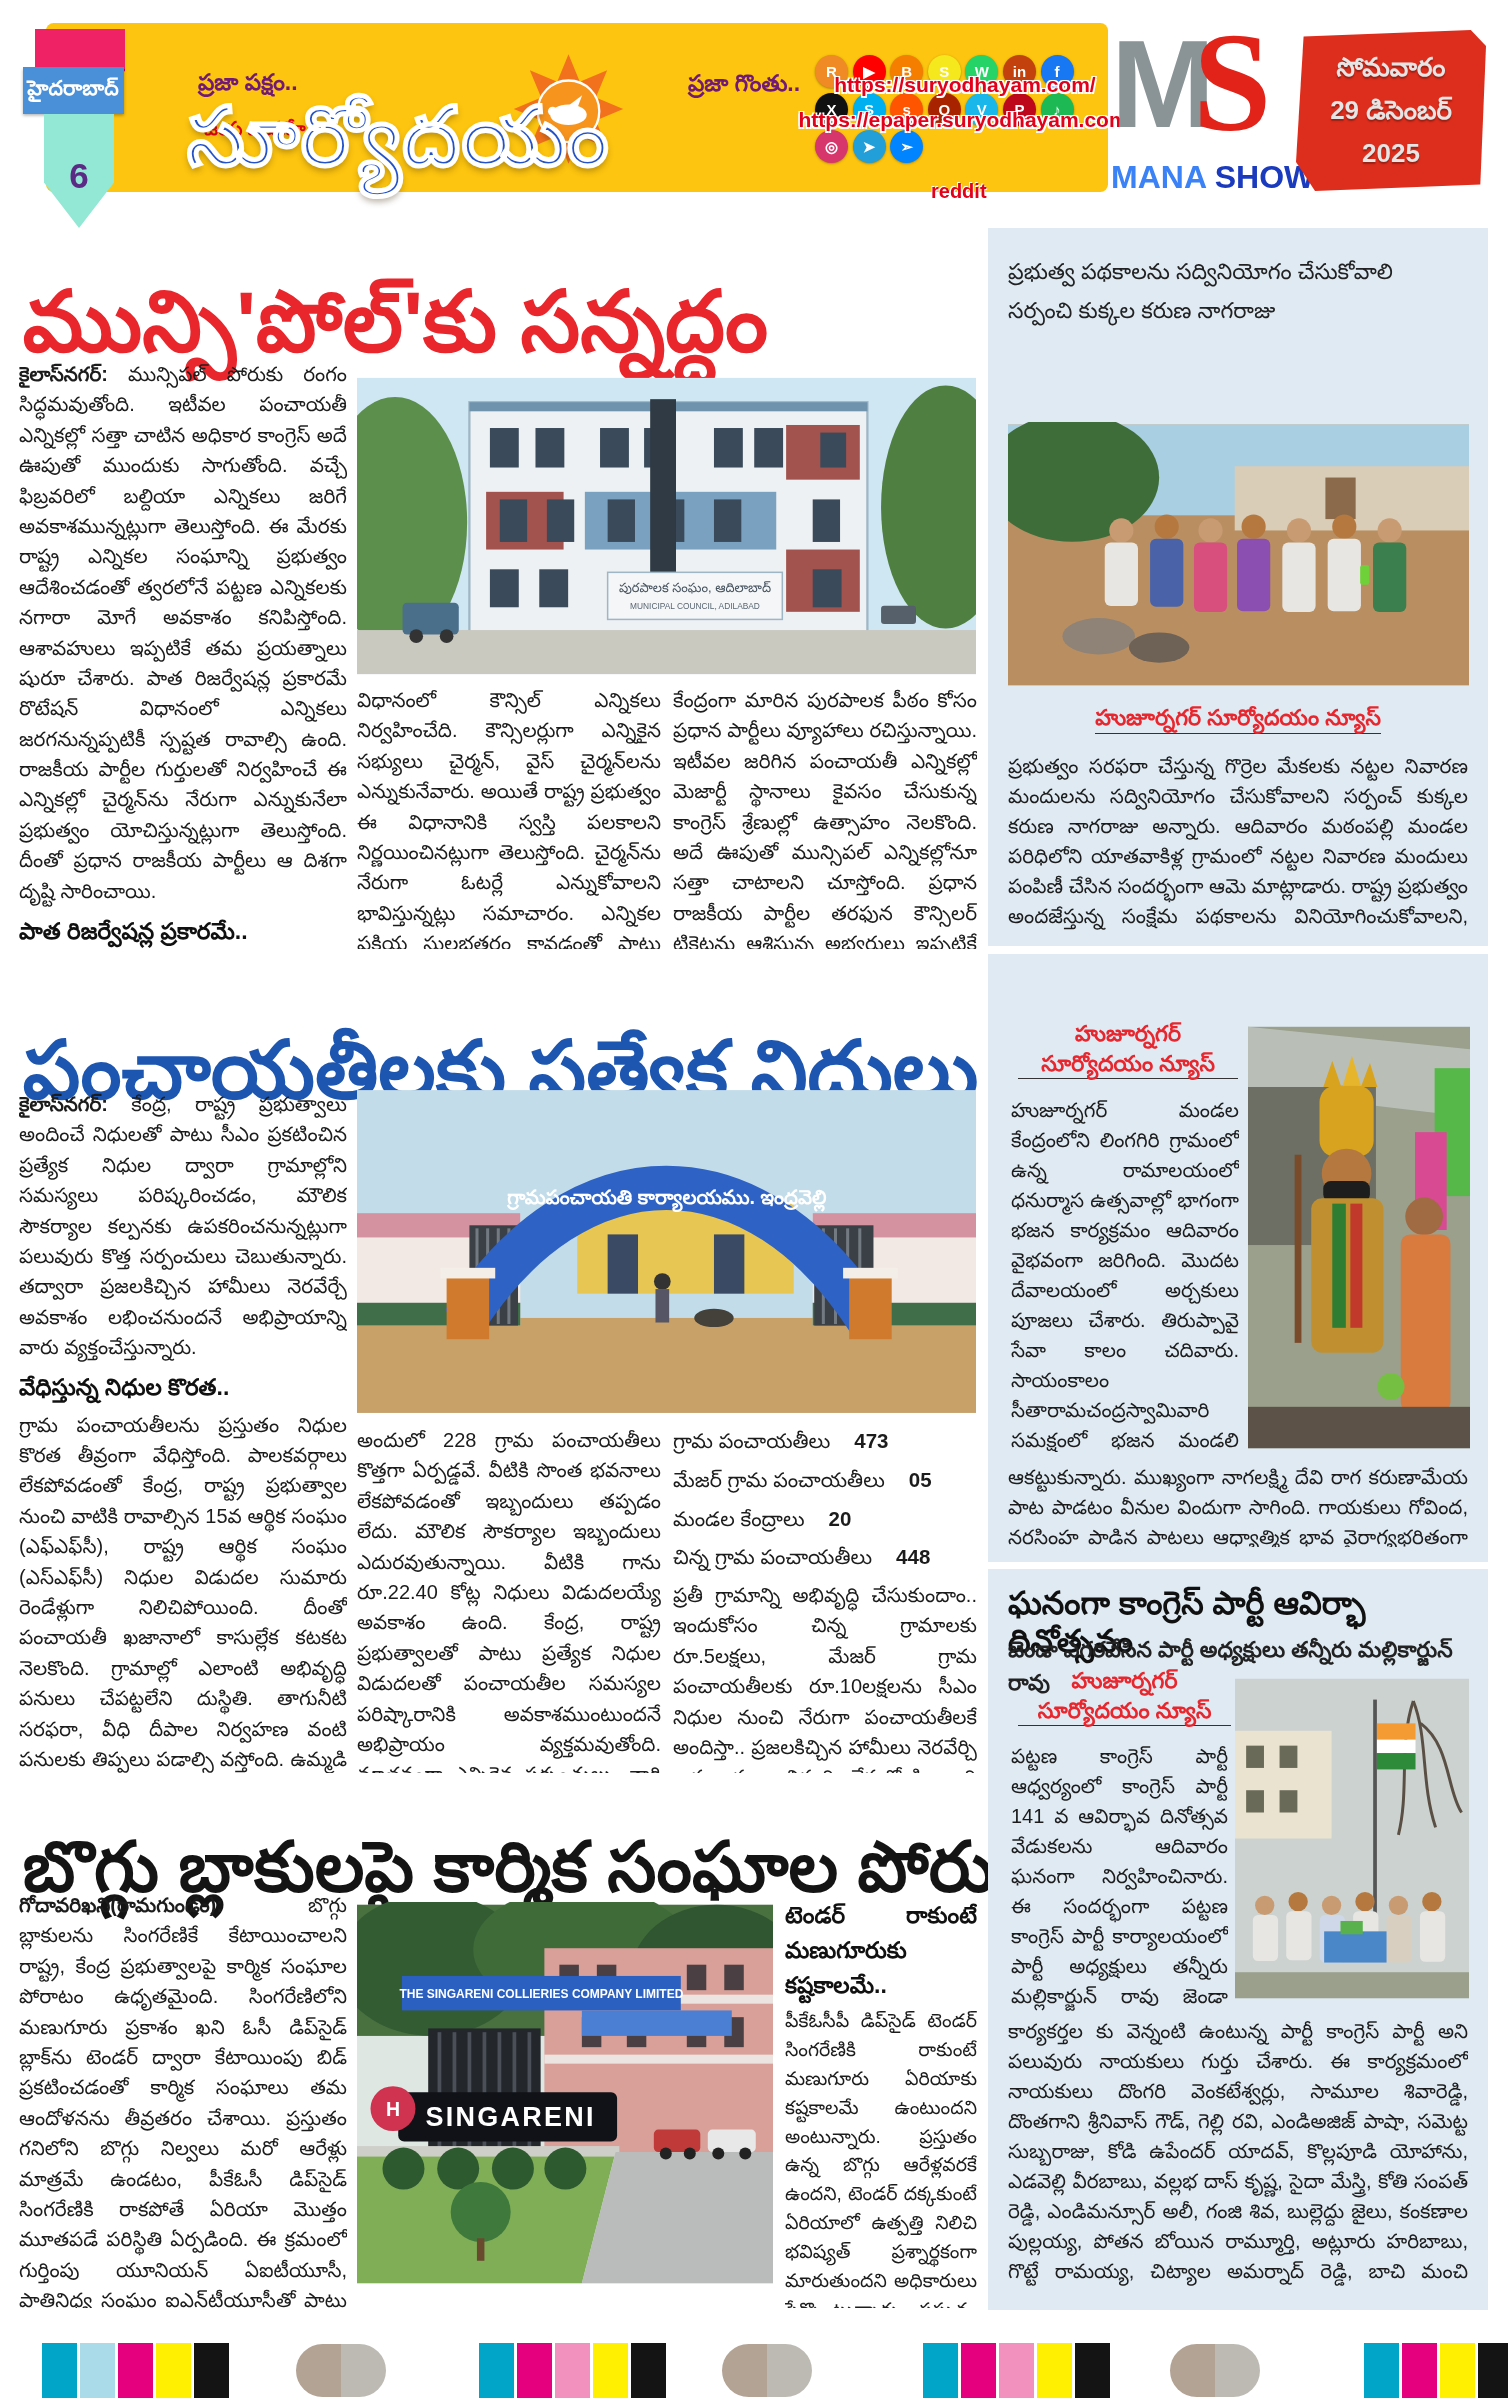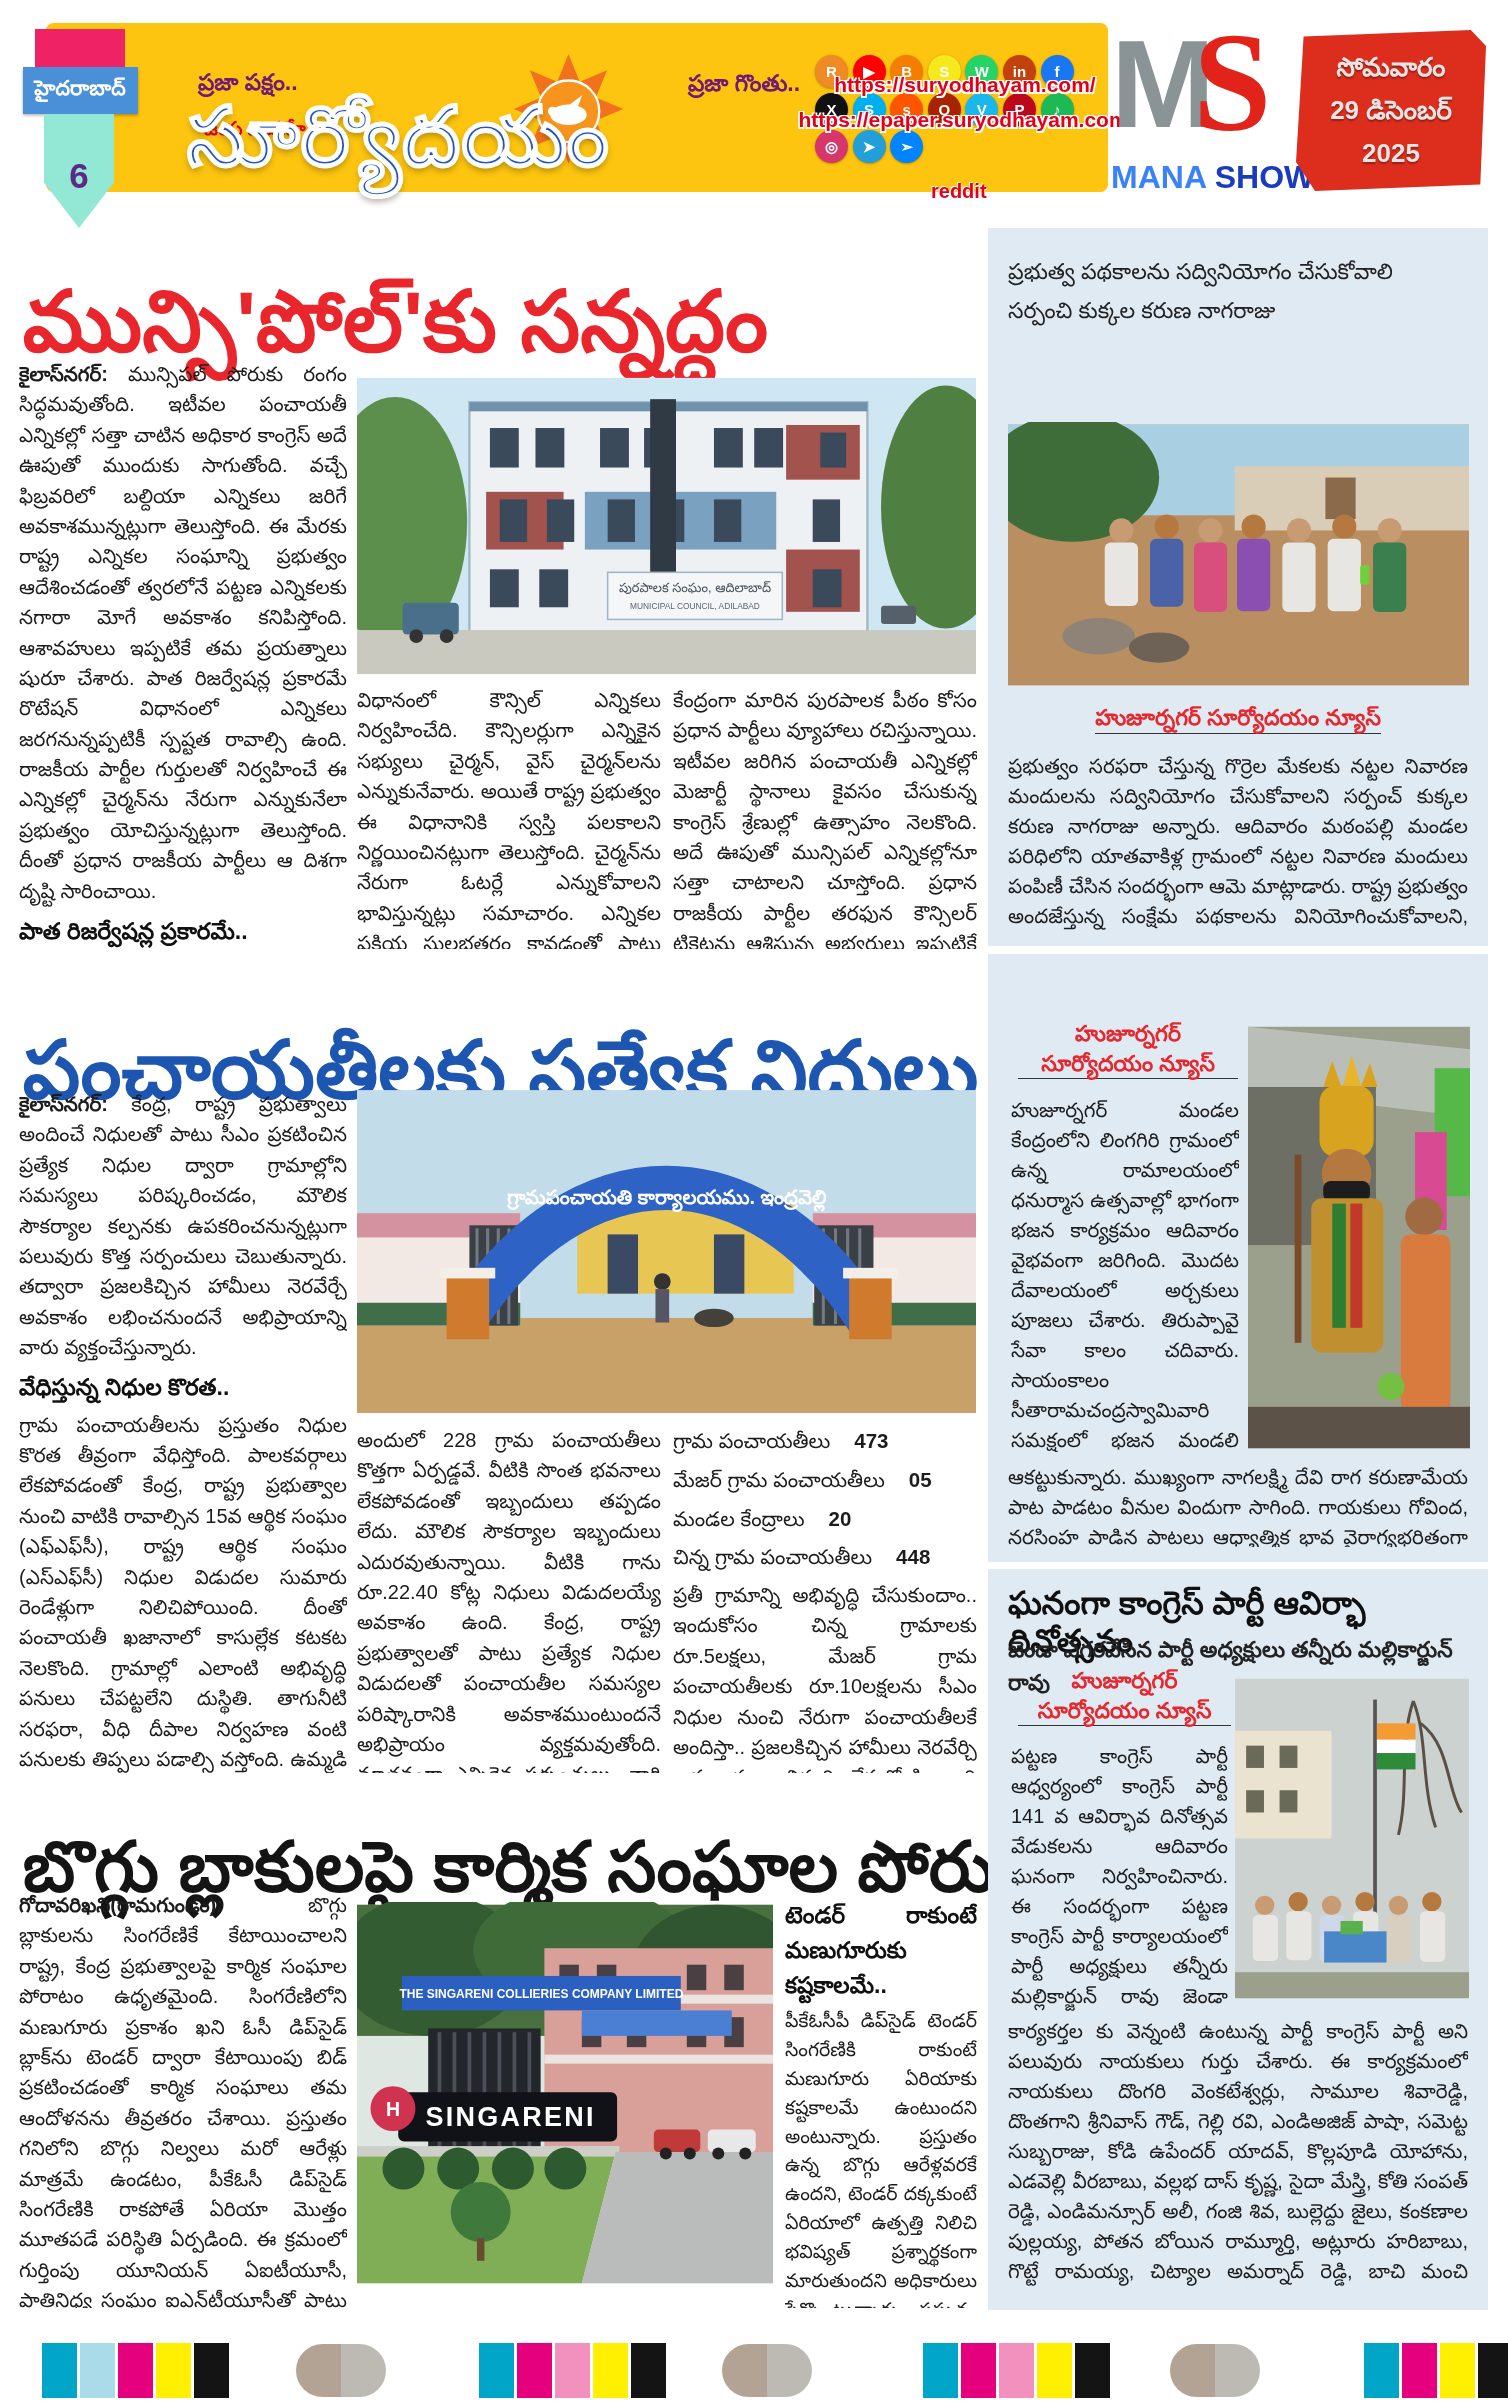--- a/index.html
+++ b/index.html
@@ -17,21 +17,21 @@
   .social{position:absolute;left:769px;top:32px;width:281px;height:129px;display:flex;flex-wrap:wrap;gap:4.6px;align-content:flex-start;}
   .sicon{width:33px;height:33px;border-radius:50%;color:#fff;font-weight:800;font-size:15px;display:flex;align-items:center;justify-content:center;box-shadow:0 0.8px 2.3px rgba(0,0,0,.35);}
   .url{position:absolute;width:334px;text-align:center;font-size:21px;font-weight:800;color:#e2001a;text-decoration:none;
        text-shadow:-1.5px -1.5px 0 #fff,1.5px -1.5px 0 #fff,-1.5px 1.5px 0 #fff,1.5px 1.5px 0 #fff;}
   .u1{left:752px;top:50px;}
   .u2{left:730px;top:85px;width:380px;}
   .reddit-lbl{position:absolute;left:885px;top:157px;font-size:20px;font-weight:800;color:#e2001a;text-shadow:-0.8px -0.8px 0 #fff,0.8px 0.8px 0 #fff;}
   
   .ribbon{position:absolute;left:21px;top:29px;width:114px;height:190px;}
   .rb-top{position:absolute;left:13.7px;top:0;width:90px;height:40px;background:#ee2264;box-shadow:0 2.3px 0 #b80d49;}
-  .rb-band{position:absolute;left:1.5px;top:38px;width:115px;height:47px;background:#4a90d9;color:#fff;font-size:20.5px;font-weight:700;display:flex;align-items:center;justify-content:center;box-shadow:0 2.3px 3px rgba(0,0,0,.3);}
+  .rb-band{position:absolute;left:1.5px;top:38px;width:101px;height:47px;background:#4a90d9;color:#fff;font-size:20.5px;font-weight:700;display:flex;align-items:center;justify-content:center;box-shadow:0 2.3px 3px rgba(0,0,0,.3);}
   .rb-tail{position:absolute;left:23px;top:85px;width:70px;height:114px;background:#93e7d5;clip-path:polygon(0 0,100% 0,100% 60%,50% 100%,0 60%);display:flex;align-items:flex-start;justify-content:center;}
   .rb-num{margin-top:42px;font-size:35px;font-weight:800;color:#5b2a84;}
   
   .ms-logo{position:absolute;left:1111px;top:21px;width:182px;height:175px;}
   .ms-m{position:absolute;left:0px;top:0px;font-size:125px;font-weight:800;color:#8a9496;line-height:1;}
   .ms-s{position:absolute;left:82px;top:-9px;font-size:141px;font-weight:800;color:#e2231a;line-height:1;font-family:"Liberation Serif",serif;}
   .ms-text{position:absolute;left:0;bottom:0;width:182px;font-size:32px;font-weight:800;white-space:nowrap;}
   .ms-mana{color:#3b82f6;}
   .ms-show{color:#1a3bbd;}
   

